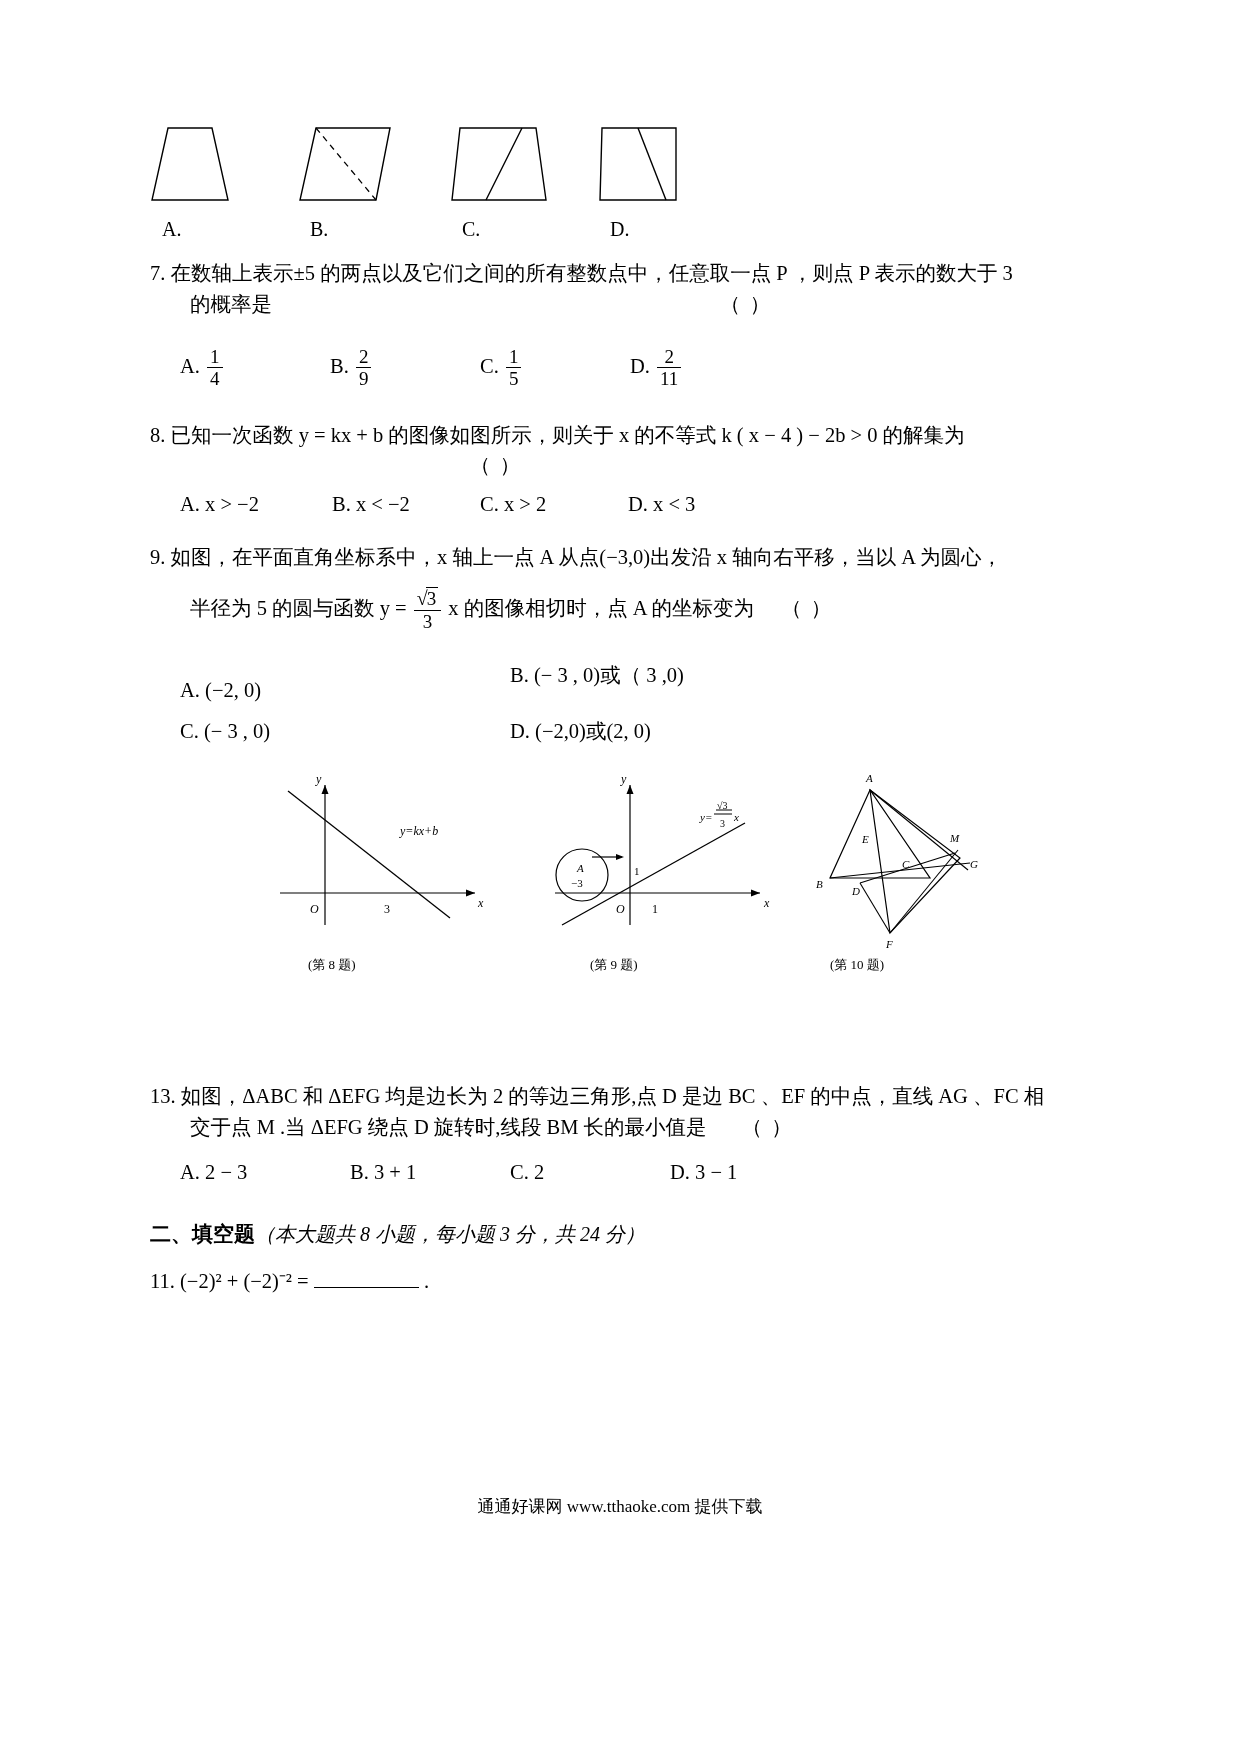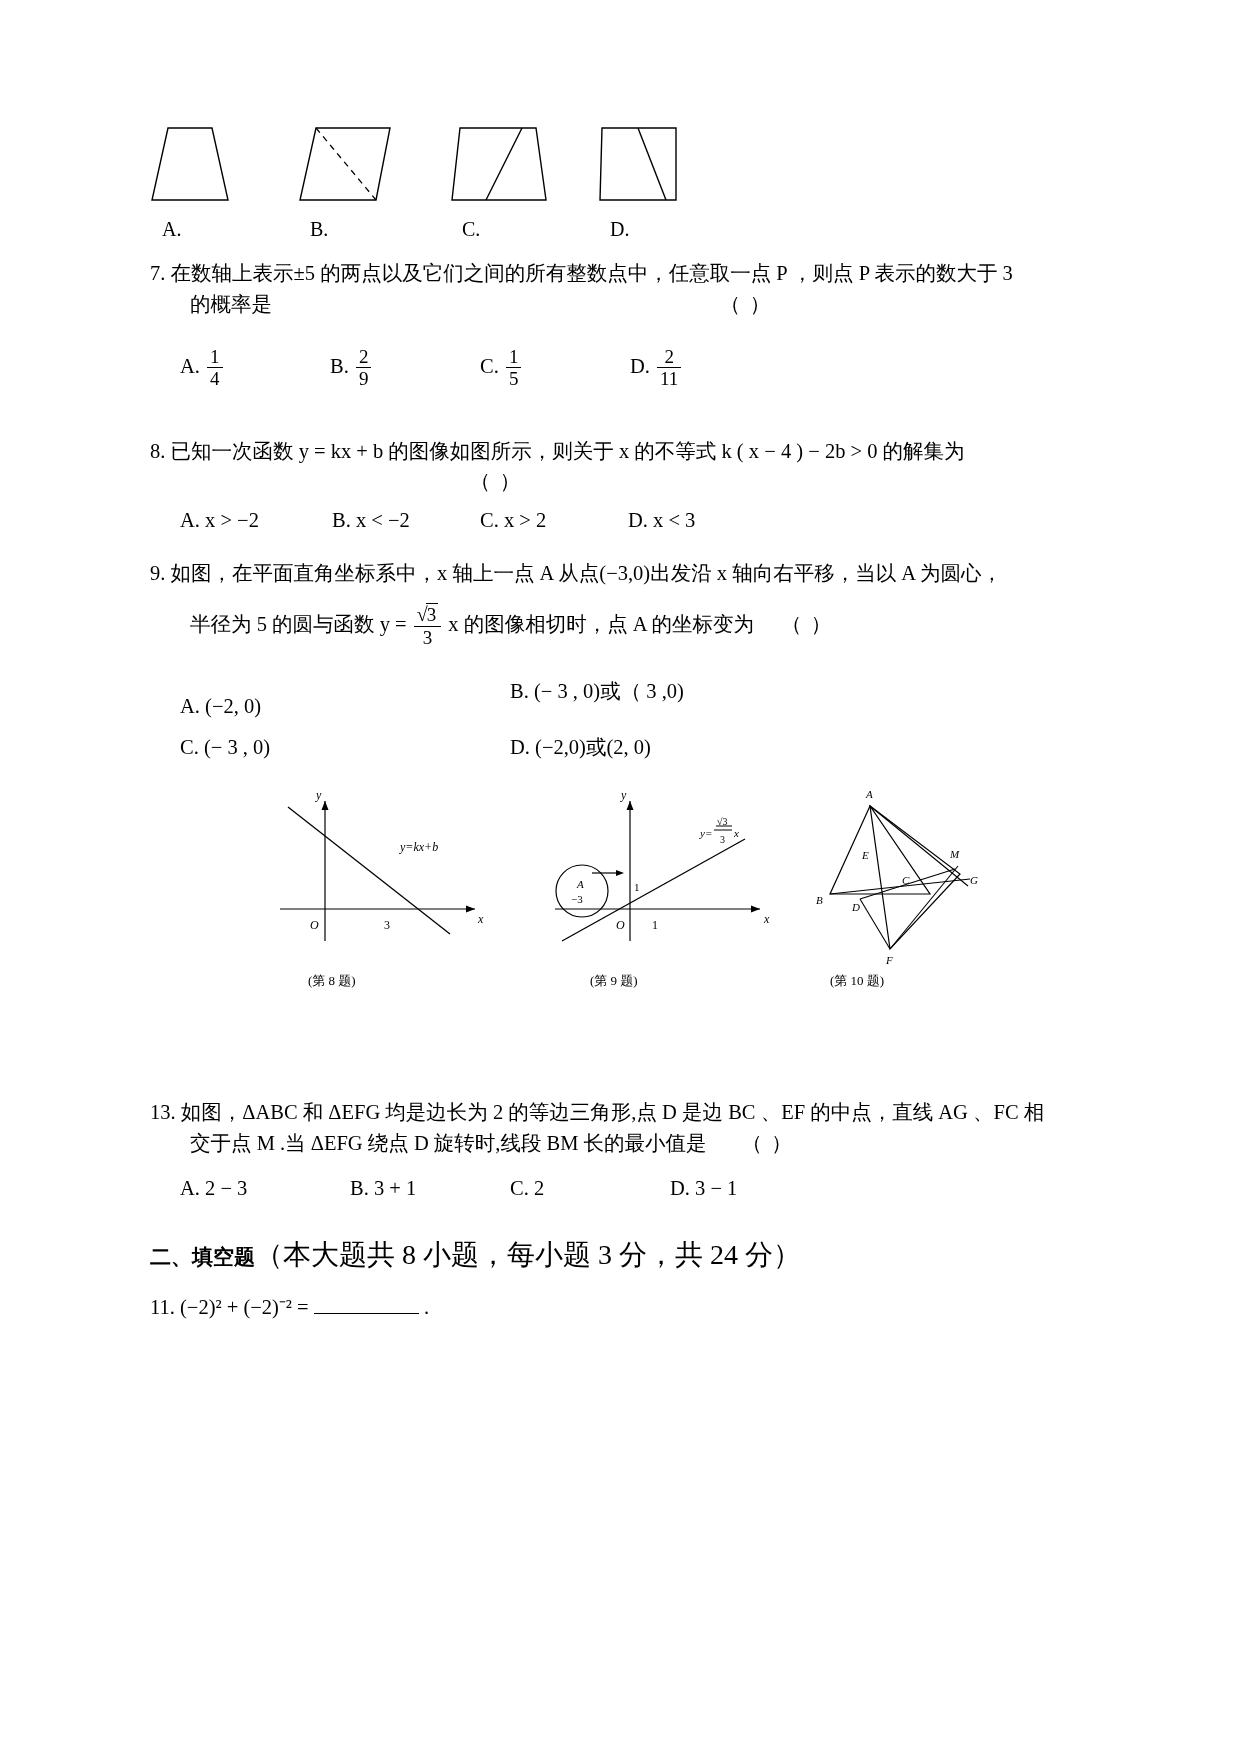--- a/index.html
+++ b/index.html
@@ -89,21 +89,21 @@
     display:inline-block;
     width:105px;
     border-bottom:1.3px solid #000;
     height:16px;
   }
   .section-title{
     font-size:21px;
     font-weight:bold;
     margin-top:26px;
   }
-  .section-title .normal{ font-weight:normal; font-size:28px;}
+  .section-title .normal{ font-weight:normal; font-size:20px;font-style:italic;}
   .footer{
     position:absolute;
     left:0; right:0;
     top:1495px;
     text-align:center;
     font-size:17px;
     color:#000;
   }
   .paren{ letter-spacing:2px; }
 </style>
@@ -182,21 +182,21 @@
       </span>
       <span class="ch" style="position:absolute;left:480px;top:0;">
         <span>D.</span>
         <span class="frac">
           <span class="num">2</span>
           <span class="den">11</span>
         </span>
       </span>
     </div>
 
-    <div class="q" style="margin-top:34px;">
+    <div class="q" style="margin-top:18px;">
       <div class="row">
         <span>8.</span>
         <span>已知一次函数 y = kx + b 的图像如图所示，则关于 x 的不等式 k ( x − 4 ) − 2b &gt; 0 的解集为</span>
       </div>
       <div class="row indent" style="position:relative;height:34px;">
         <span class="paren" style="position:absolute;left:320px;">（      ）</span>
       </div>
     </div>
 
     <div class="choices" style="margin-top:0px;position:relative;height:36px;">
@@ -318,13 +318,14 @@
       <div class="row">
         <span>11.</span>
         <span>(−2)² + (−2)⁻² =</span>
         <span class="blank-line"></span>
         <span>.</span>
       </div>
     </div>
 
   </div>
 
+  <div class="footer">通通好课网 www.tthaoke.com 提供下载</div>
 </div>
 
 </body></html>

